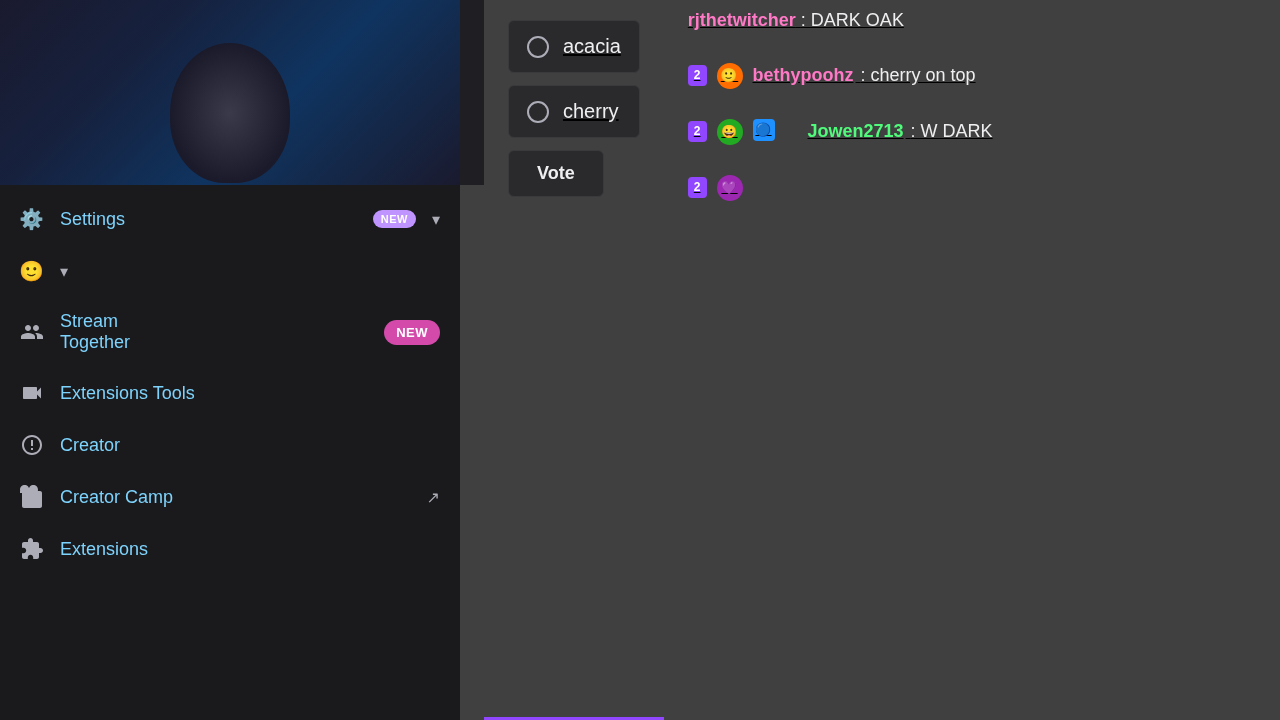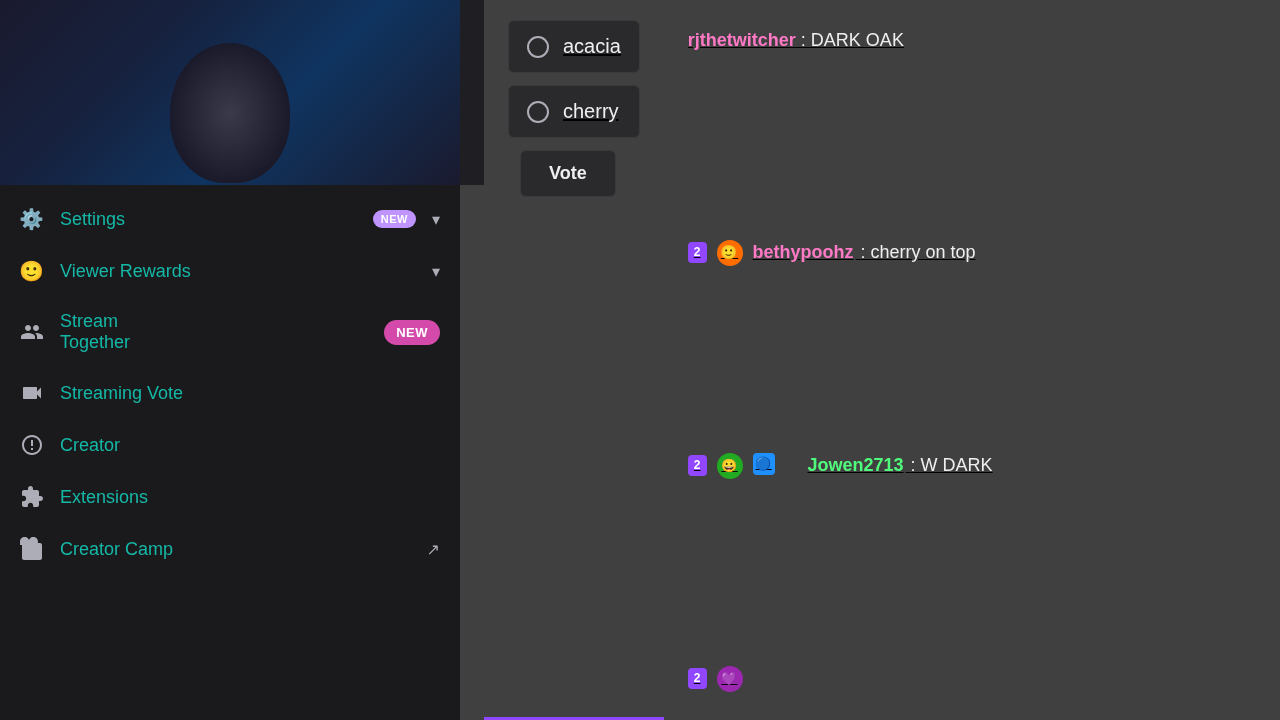--- a/index.html
+++ b/index.html
@@ -71,21 +71,21 @@
       height: 24px;
       color: #adadb8;
       display: flex;
       align-items: center;
       justify-content: center;
       font-size: 20px;
       flex-shrink: 0;
     }
 
     .nav-label {
-      color: #14b8a6;
+      color: #7dd3fc;
       font-size: 18px;
       font-weight: 500;
       flex: 1;
     }
 
     .new-badge {
       background: #bf94ff;
       color: #fff;
       font-size: 11px;
       font-weight: 700;
@@ -175,32 +175,30 @@
     .vote-button {
       background: #2a2a2d;
       border: 1px solid #3a3a3d;
       border-radius: 6px;
       color: #efeff1;
       font-size: 18px;
       font-weight: 600;
       padding: 12px 28px;
       cursor: pointer;
       display: inline-block;
-      margin-left: 12px;
     }
 
     
     .chat-area {
       flex: 1;
-      padding: 28px 24px;
+      padding: 8px 24px;
       display: flex;
       flex-direction: column;
-      gap: 12px;
+      gap: 30px;
       overflow-y: auto;
-      justify-content: space-between;
     }
 
     .chat-message {
       display: flex;
       align-items: flex-start;
       gap: 10px;
       font-size: 18px;
       line-height: 1.4;
     }
 
@@ -276,69 +274,68 @@
 
     <div class="nav-item">
       <span class="nav-icon">⚙️</span>
       <span class="nav-label">Settings</span>
       <span class="new-badge">NEW</span>
       <span class="chevron">▾</span>
     </div>
 
     <div class="nav-item">
       <span class="nav-icon">🙂</span>
-      <span class="nav-label">Viewer Rewards</span>
       <span class="chevron">▾</span>
     </div>
 
     <div class="nav-item">
       <span class="nav-icon">
         <svg width="24" height="24" viewBox="0 0 24 24" fill="#adadb8">
           <path d="M16 11c1.66 0 2.99-1.34 2.99-3S17.66 5 16 5c-1.66 0-3 1.34-3 3s1.34 3 3 3zm-8 0c1.66 0 2.99-1.34 2.99-3S9.66 5 8 5C6.34 5 5 6.34 5 8s1.34 3 3 3zm0 2c-2.33 0-7 1.17-7 3.5V19h14v-2.5c0-2.33-4.67-3.5-7-3.5zm8 0c-.29 0-.62.02-.97.05 1.16.84 1.97 1.97 1.97 3.45V19h6v-2.5c0-2.33-4.67-3.5-7-3.5z"></path>
         </svg>
       </span>
       <span class="nav-label">Stream<br>Together</span>
       <span class="new-badge-pink">NEW</span>
     </div>
 
     <div class="nav-item">
       <span class="nav-icon">
         <svg width="24" height="24" viewBox="0 0 24 24" fill="#adadb8">
           <path d="M17 10.5V7c0-.55-.45-1-1-1H4c-.55 0-1 .45-1 1v10c0 .55.45 1 1 1h12c.55 0 1-.45 1-1v-3.5l4 4v-11l-4 4z"></path>
         </svg>
       </span>
-      <span class="nav-label">Streaming Vote</span>
+      <span class="nav-label">Extensions Tools</span>
     </div>
 
     <div class="nav-item">
       <span class="nav-icon">
         <svg width="24" height="24" viewBox="0 0 24 24" fill="#adadb8">
           <path d="M12 2C6.48 2 2 6.48 2 12s4.48 10 10 10 10-4.48 10-10S17.52 2 12 2zm0 18c-4.41 0-8-3.59-8-8s3.59-8 8-8 8 3.59 8 8-3.59 8-8 8zm-1-13h2v6h-2zm0 8h2v2h-2z"></path>
         </svg>
       </span>
       <span class="nav-label">Creator</span>
-    </div>
-
-    <div class="nav-item">
-      <span class="nav-icon">
-        <svg width="24" height="24" viewBox="0 0 24 24" fill="#adadb8">
-          <path d="M20.5 11H19V7c0-1.1-.9-2-2-2h-4V3.5C13 2.12 11.88 1 10.5 1S8 2.12 8 3.5V5H4c-1.1 0-1.99.9-1.99 2v3.8H3.5c1.49 0 2.7 1.21 2.7 2.7s-1.21 2.7-2.7 2.7H2V20c0 1.1.9 2 2 2h3.8v-1.5c0-1.49 1.21-2.7 2.7-2.7s2.7 1.21 2.7 2.7V22H17c1.1 0 2-.9 2-2v-4h1.5c1.38 0 2.5-1.12 2.5-2.5S21.88 11 20.5 11z"></path>
-        </svg>
-      </span>
-      <span class="nav-label">Extensions</span>
     </div>
 
     <div class="nav-item">
       <span class="nav-icon">
         <svg width="24" height="24" viewBox="0 0 24 24" fill="#adadb8">
           <path d="M20 6h-2.18c.07-.44.18-.88.18-1.34 0-2.58-2.09-4.66-4.67-4.66-1.28 0-2.44.52-3.29 1.36L9 2.96 7.96 1.36C7.1.52 5.95 0 4.67 0 2.09 0 0 2.08 0 4.66c0 .46.1.9.18 1.34H0c-1.1 0-1.99.9-1.99 2H2v13c0 1.1.9 2 2 2h16c1.1 0 2-.9 2-2V8c0-1.1-.89-2-1.99-2H20z"></path>
         </svg>
       </span>
       <span class="nav-label">Creator Camp</span>
       <span class="external-icon">↗</span>
+    </div>
+
+    <div class="nav-item">
+      <span class="nav-icon">
+        <svg width="24" height="24" viewBox="0 0 24 24" fill="#adadb8">
+          <path d="M20.5 11H19V7c0-1.1-.9-2-2-2h-4V3.5C13 2.12 11.88 1 10.5 1S8 2.12 8 3.5V5H4c-1.1 0-1.99.9-1.99 2v3.8H3.5c1.49 0 2.7 1.21 2.7 2.7s-1.21 2.7-2.7 2.7H2V20c0 1.1.9 2 2 2h3.8v-1.5c0-1.49 1.21-2.7 2.7-2.7s2.7 1.21 2.7 2.7V22H17c1.1 0 2-.9 2-2v-4h1.5c1.38 0 2.5-1.12 2.5-2.5S21.88 11 20.5 11z"></path>
+        </svg>
+      </span>
+      <span class="nav-label">Extensions</span>
     </div>
 
   </div>
 </div>
 
 <div class="right-panel">
 
   <div class="top-right">
     <div class="top-right-bar"></div>
     <div class="top-right-bar"></div>

